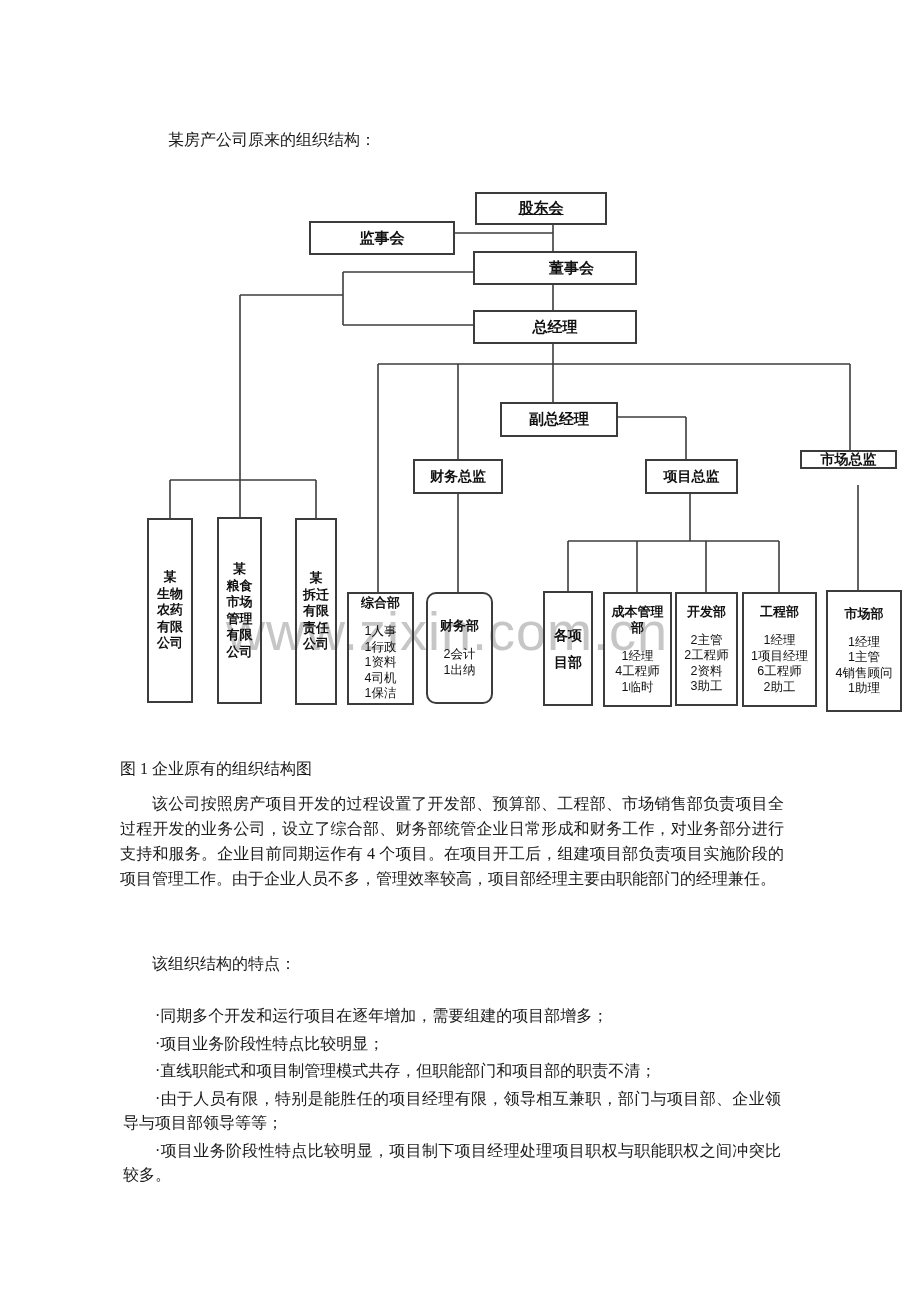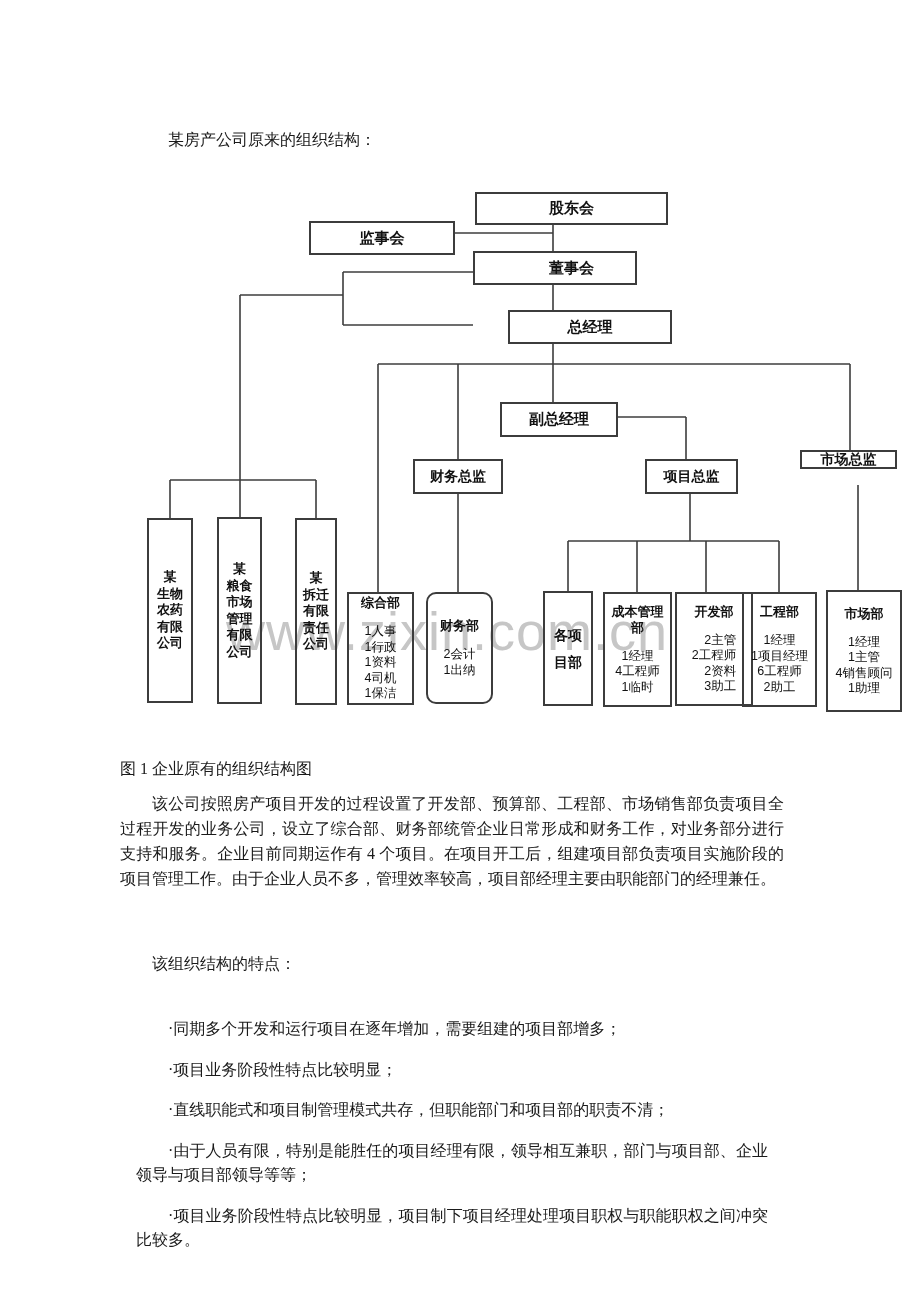--- a/index.html
+++ b/index.html
@@ -9,21 +9,21 @@
     color:#1a1a1a;position:relative;overflow:hidden;
   }
   .abs{position:absolute;}
   
   .intro{left:168px;top:130px;font-size:16px;}
   .caption{left:120px;top:759px;font-size:16px;}
   .para{left:120px;top:791px;width:664px;font-size:16px;line-height:25px;
         text-align:justify;text-indent:2em;margin:0;}
   .feat-head{left:120px;top:954px;font-size:16px;text-indent:2em;width:664px;margin:0;}
   .bullets{left:120px;top:1001px;width:664px;}
-  .bullets p{margin:16px;font-size:16px;line-height:24.5px;text-indent:2em;text-align:justify;}
+  .bullets p{margin:3px;font-size:16px;line-height:24.5px;text-indent:2em;text-align:justify;}
   
   .chart{left:0;top:180px;width:920px;height:540px;}
   .watermark{
     position:absolute;left:226px;top:600px;font-size:54px;
     font-family:"Liberation Sans","DejaVu Sans",sans-serif;
     color:#c6c6c6;letter-spacing:1px;white-space:nowrap;
   }
   svg.wires{position:absolute;left:0;top:0;}
   .box{
     position:absolute;border:2px solid #3c3c3c;background:transparent;
@@ -72,30 +72,30 @@
       <line x1="343" y1="272" x2="343" y2="325"></line>
       <line x1="343" y1="325" x2="473" y2="325"></line>
       <line x1="240" y1="295" x2="343" y2="295"></line>
       <line x1="240" y1="295" x2="240" y2="517"></line>
       <line x1="170" y1="480" x2="316" y2="480"></line>
       <line x1="170" y1="480" x2="170" y2="518"></line>
       <line x1="316" y1="480" x2="316" y2="518"></line>
     </g>
   </svg>
 
-  <div class="box lbl" style="left:475px;top:192px;width:193px;height:33px;">
+  <div class="box lbl" style="left:475px;top:192px;width:132px;height:33px;text-decoration:underline;">
     <span>股东会</span>
   </div>
   <div class="box lbl" style="left:309px;top:221px;width:146px;height:34px;">
     <span>监事会</span>
   </div>
   <div class="box lbl" style="left:473px;top:251px;width:164px;height:34px;padding-left:33px;">
     <span>董事会</span>
   </div>
-  <div class="box lbl" style="left:473px;top:310px;width:164px;height:34px;margin-left:35px;">
+  <div class="box lbl" style="left:473px;top:310px;width:164px;height:34px;">
     <span>总经理</span>
   </div>
   <div class="box lbl" style="left:500px;top:402px;width:118px;height:35px;">
     <span>副总经理</span>
   </div>
   <div class="box lbl-sm" style="left:413px;top:459px;width:90px;height:35px;align-items:center;">
     <span>财务总监</span>
   </div>
   <div class="box lbl-sm" style="left:645px;top:459px;width:93px;height:35px;">
     <span>项目总监</span>
@@ -144,21 +144,21 @@
     <span class="dept-name">各项
 目部</span>
   </div>
   <div class="box dept" style="left:603px;top:592px;width:69px;height:115px;">
     <span class="dept-name">成本管理
 部</span>
     <span class="dept-staff">1经理
 4工程师
 1临时</span>
   </div>
-  <div class="box dept" style="left:675px;top:592px;width:78px;height:114px;text-align:right;">
+  <div class="box dept" style="left:675px;top:592px;width:63px;height:114px;">
     <span class="dept-name">开发部</span>
     <span class="dept-staff">2主管
 2工程师
 2资料
 3助工</span>
   </div>
   <div class="box dept" style="left:742px;top:592px;width:75px;height:115px;">
     <span class="dept-name">工程部</span>
     <span class="dept-staff">1经理
 1项目经理

